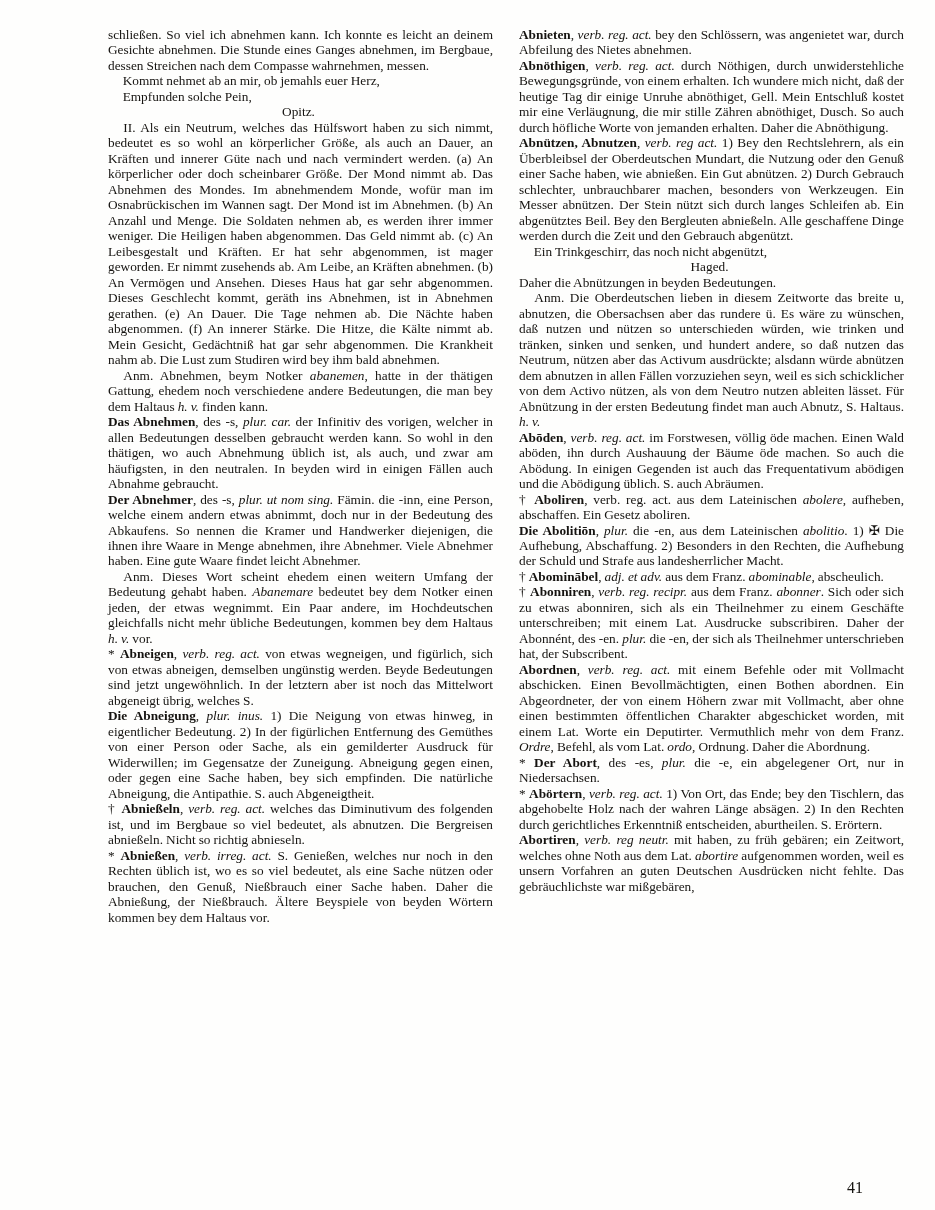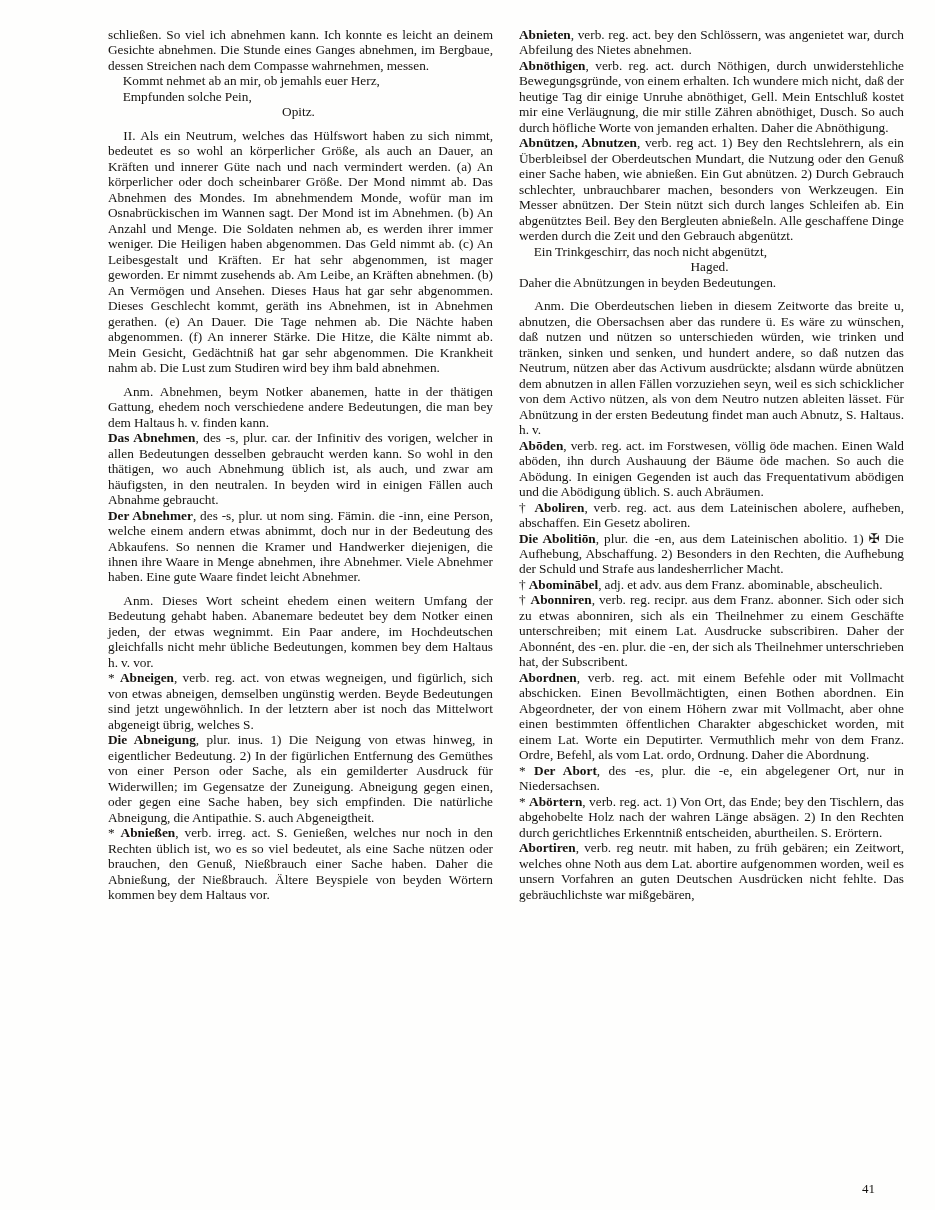--- a/index.html
+++ b/index.html
@@ -23,49 +23,50 @@
   }
   .col {
     width: 385px;
     flex: 0 0 385px;
     font-size: 13.3px;
     line-height: 1.165;
     text-align: justify;
     word-spacing: -0.02em;
   }
   p.para { margin: 0; padding: 0; }
-  p.indent { text-indent: 1.15em; margin-top: 8px; }
+  p.indent { text-indent: 1.15em; }
   p.verse { text-align: left; padding-left: 1.1em; }
   p.attrib { text-align: center; padding-right: 0.3em; }
   .b { font-weight: bold; }
-  .i { }
+  .i { font-style: italic; }
   .page-number {
     position: absolute;
-    right: 30px;
+    right: 42px;
     bottom: 13px;
-    font-size: 13px;
+    font-size: 16px;
   }
 </style>
 </head>
 <body>
 
 <div class="page">
   <div class="columns">
     <div class="col">
         <p class="para cont"><span class="">schließen. So viel ich abnehmen kann. Ich konnte es leicht an deinem Gesichte abnehmen. Die Stunde eines Ganges abnehmen, im Bergbaue, dessen Streichen nach dem Compasse wahrnehmen, messen.</span></p>
         <p class="para verse"><span class="">Kommt nehmet ab an mir, ob jemahls euer Herz,</span></p>
         <p class="para verse"><span class="">Empfunden solche Pein,</span></p>
         <p class="para attrib"><span class="">Opitz.</span></p>
         <p class="para indent"><span class="">II. Als ein Neutrum, welches das Hülfswort haben zu sich nimmt, bedeutet es so wohl an körperlicher Größe, als auch an Dauer, an Kräften und innerer Güte nach und nach vermindert werden. (a) An körperlicher oder doch scheinbarer Größe. Der Mond nimmt ab. Das Abnehmen des Mondes. Im abnehmendem Monde, wofür man im Osnabrückischen im Wannen sagt. Der Mond ist im Abnehmen. (b) An Anzahl und Menge. Die Soldaten nehmen ab, es werden ihrer immer weniger. Die Heiligen haben abgenommen. Das Geld nimmt ab. (c) An Leibesgestalt und Kräften. Er hat sehr abgenommen, ist mager geworden. Er nimmt zusehends ab. Am Leibe, an Kräften abnehmen. (b) An Vermögen und Ansehen. Dieses Haus hat gar sehr abgenommen. Dieses Geschlecht kommt, geräth ins Abnehmen, ist in Abnehmen gerathen. (e) An Dauer. Die Tage nehmen ab. Die Nächte haben abgenommen. (f) An innerer Stärke. Die Hitze, die Kälte nimmt ab. Mein Gesicht, Gedächtniß hat gar sehr abgenommen. Die Krankheit nahm ab. Die Lust zum Studiren wird bey ihm bald abnehmen.</span></p>
         <p class="para indent"><span class="">Anm. Abnehmen, beym Notker </span><span class="i">abanemen</span><span class="">, hatte in der thätigen Gattung, ehedem noch verschiedene andere Bedeutungen, die man bey dem Haltaus </span><span class="i">h. v.</span><span class=""> finden kann.</span></p>
         <p class="para entry"><span class="b">Das Abnehmen</span><span class="">, des -s, </span><span class="i">plur. car.</span><span class=""> der Infinitiv des vorigen, welcher in allen Bedeutungen desselben gebraucht werden kann. So wohl in den thätigen, wo auch Abnehmung üblich ist, als auch, und zwar am häufigsten, in den neutralen. In beyden wird in einigen Fällen auch Abnahme gebraucht.</span></p>
         <p class="para entry"><span class="b">Der Abnehmer</span><span class="">, des -s, </span><span class="i">plur. ut nom sing.</span><span class=""> Fämin. die -inn, eine Person, welche einem andern etwas abnimmt, doch nur in der Bedeutung des Abkaufens. So nennen die Kramer und Handwerker diejenigen, die ihnen ihre Waare in Menge abnehmen, ihre Abnehmer. Viele Abnehmer haben. Eine gute Waare findet leicht Abnehmer.</span></p>
         <p class="para indent"><span class="">Anm. Dieses Wort scheint ehedem einen weitern Umfang der Bedeutung gehabt haben. </span><span class="i">Abanemare</span><span class=""> bedeutet bey dem Notker einen jeden, der etwas wegnimmt. Ein Paar andere, im Hochdeutschen gleichfalls nicht mehr übliche Bedeutungen, kommen bey dem Haltaus </span><span class="i">h. v.</span><span class=""> vor.</span></p>
         <p class="para entry"><span class="">* </span><span class="b">Abneigen</span><span class="">, </span><span class="i">verb. reg. act.</span><span class=""> von etwas wegneigen, und figürlich, sich von etwas abneigen, demselben ungünstig werden. Beyde Bedeutungen sind jetzt ungewöhnlich. In der letztern aber ist noch das Mittelwort abgeneigt übrig, welches S.</span></p>
         <p class="para entry"><span class="b">Die Abneigung</span><span class="">, </span><span class="i">plur. inus.</span><span class=""> 1) Die Neigung von etwas hinweg, in eigentlicher Bedeutung. 2) In der figürlichen Entfernung des Gemüthes von einer Person oder Sache, als ein gemilderter Ausdruck für Widerwillen; im Gegensatze der Zuneigung. Abneigung gegen einen, oder gegen eine Sache haben, bey sich empfinden. Die natürliche Abneigung, die Antipathie. S. auch Abgeneigtheit.</span></p>
+        <p class="para entry"><span class="">† </span><span class="b">Abnießeln</span><span class="">, </span><span class="i">verb. reg. act.</span><span class=""> welches das Diminutivum des folgenden ist, und im Bergbaue so viel bedeutet, als abnutzen. Die Bergreisen abnießeln. Nicht so richtig abnieseln.</span></p>
         <p class="para entry"><span class="">* </span><span class="b">Abnießen</span><span class="">, </span><span class="i">verb. irreg. act.</span><span class=""> S. Genießen, welches nur noch in den Rechten üblich ist, wo es so viel bedeutet, als eine Sache nützen oder brauchen, den Genuß, Nießbrauch einer Sache haben. Daher die Abnießung, der Nießbrauch. Ältere Beyspiele von beyden Wörtern kommen bey dem Haltaus vor.</span></p>
       </div>
     <div class="col">
         <p class="para entry"><span class="b">Abnieten</span><span class="">, </span><span class="i">verb. reg. act.</span><span class=""> bey den Schlössern, was angenietet war, durch Abfeilung des Nietes abnehmen.</span></p>
         <p class="para entry"><span class="b">Abnöthigen</span><span class="">, </span><span class="i">verb. reg. act.</span><span class=""> durch Nöthigen, durch unwiderstehliche Bewegungsgründe, von einem erhalten. Ich wundere mich nicht, daß der heutige Tag dir einige Unruhe abnöthiget, Gell. Mein Entschluß kostet mir eine Verläugnung, die mir stille Zähren abnöthiget, Dusch. So auch durch höfliche Worte von jemanden erhalten. Daher die Abnöthigung.</span></p>
         <p class="para entry"><span class="b">Abnützen, Abnutzen</span><span class="">, </span><span class="i">verb. reg act.</span><span class=""> 1) Bey den Rechtslehrern, als ein Überbleibsel der Oberdeutschen Mundart, die Nutzung oder den Genuß einer Sache haben, wie abnießen. Ein Gut abnützen. 2) Durch Gebrauch schlechter, unbrauchbarer machen, besonders von Werkzeugen. Ein Messer abnützen. Der Stein nützt sich durch langes Schleifen ab. Ein abgenütztes Beil. Bey den Bergleuten abnießeln. Alle geschaffene Dinge werden durch die Zeit und den Gebrauch abgenützt.</span></p>
         <p class="para verse"><span class="">Ein Trinkgeschirr, das noch nicht abgenützt,</span></p>
         <p class="para attrib"><span class="">Haged.</span></p>
         <p class="para cont"><span class="">Daher die Abnützungen in beyden Bedeutungen.</span></p>
         <p class="para indent"><span class="">Anm. Die Oberdeutschen lieben in diesem Zeitworte das breite u, abnutzen, die Obersachsen aber das rundere ü. Es wäre zu wünschen, daß nutzen und nützen so unterschieden würden, wie trinken und tränken, sinken und senken, und hundert andere, so daß nutzen das Neutrum, nützen aber das Activum ausdrückte; alsdann würde abnützen dem abnutzen in allen Fällen vorzuziehen seyn, weil es sich schicklicher von dem Activo nützen, als von dem Neutro nutzen ableiten lässet. Für Abnützung in der ersten Bedeutung findet man auch Abnutz, S. Haltaus. </span><span class="i">h. v.</span></p>

